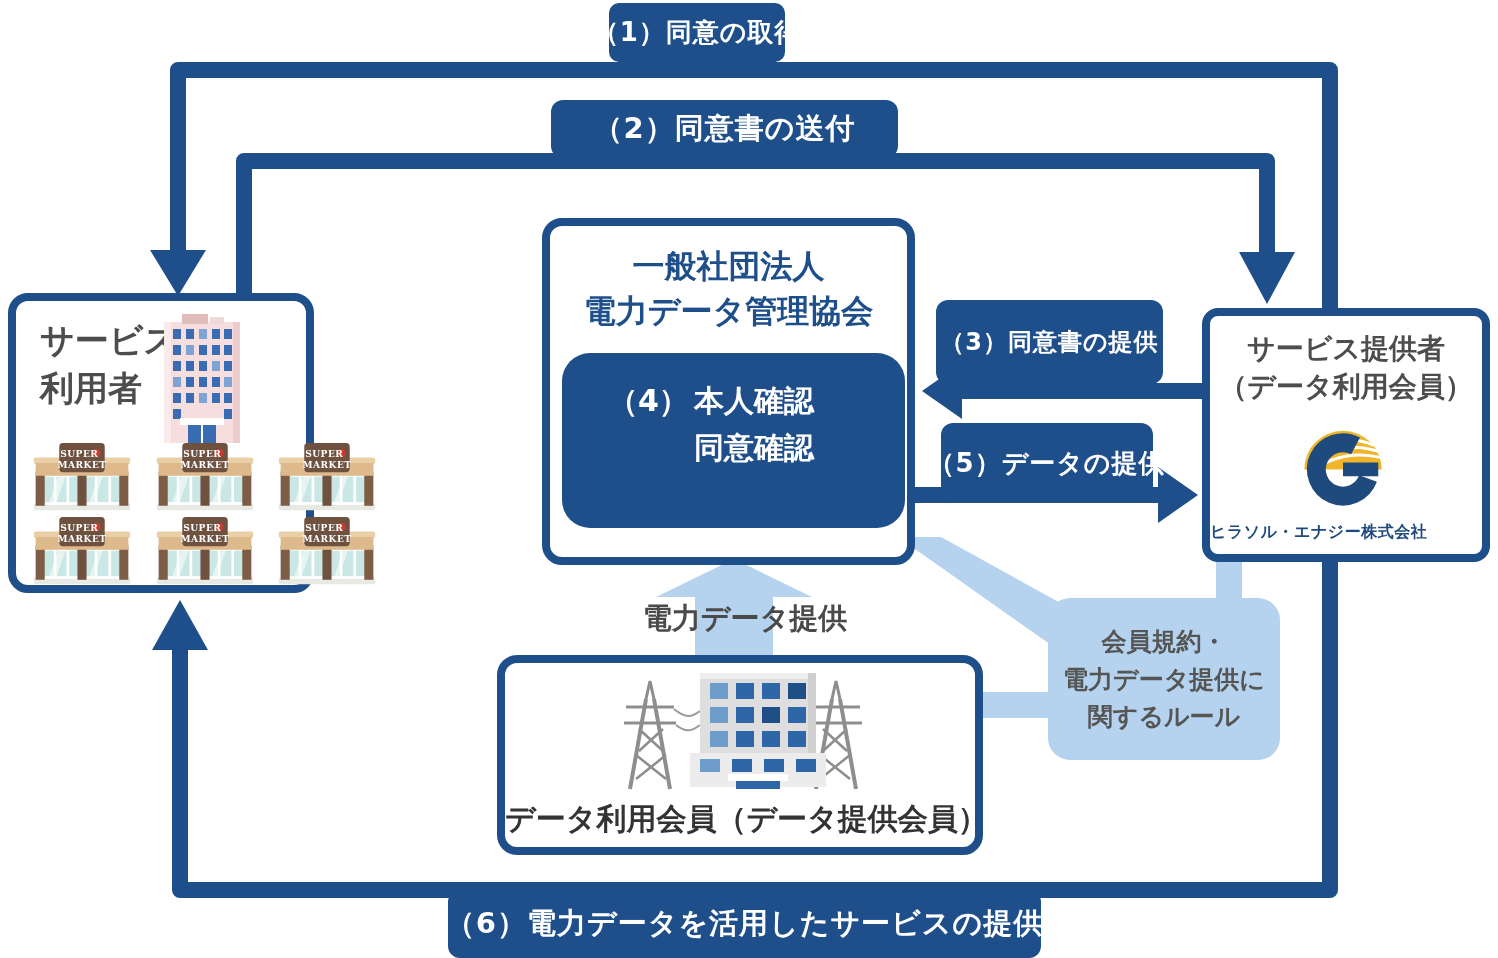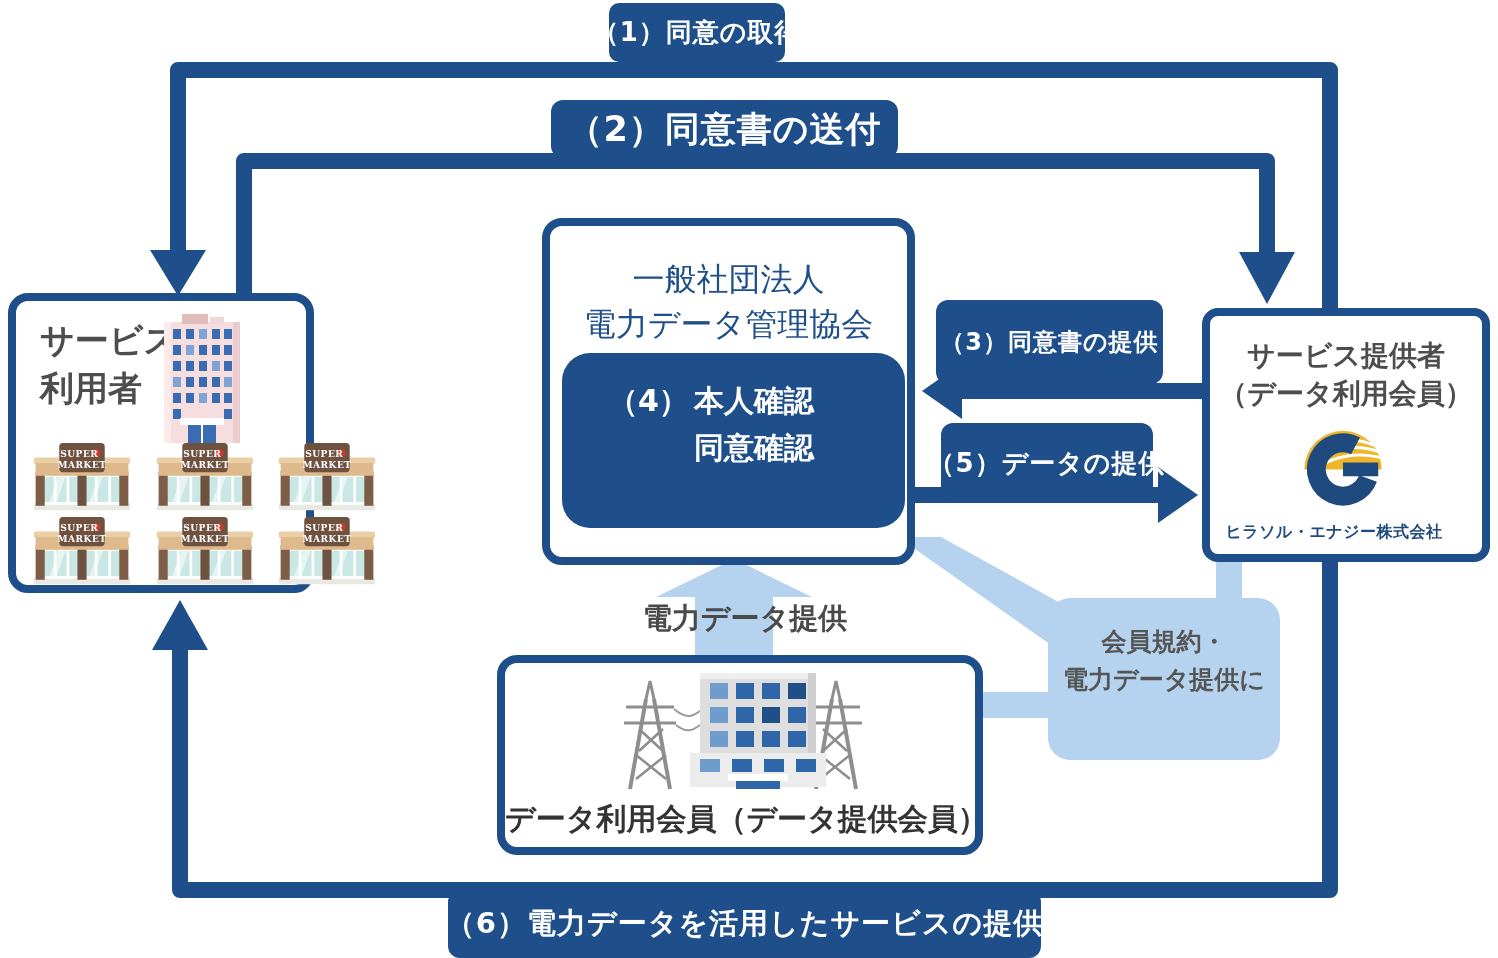--- a/index.html
+++ b/index.html
@@ -45,21 +45,21 @@
       <polygon points="1239,252 1295,252 1267,304"></polygon>
       <polygon points="152,650 208,650 180,600"></polygon>
       <polygon points="962,363 962,419 922,391"></polygon>
       <polygon points="1158,467 1158,523 1198,495"></polygon>
     </g>
   </svg>
 
   <div class="lbl" style="left:609px;top:3px;width:176px;height:59px;font-size:26px;border-radius:10px">（1）同意の取得</div>
 
 
-  <div class="lbl" style="left:551px;top:100px;width:347px;height:58px;font-size:35px">（2）同意書の送付</div>
+  <div class="lbl" style="left:551px;top:100px;width:347px;height:58px;font-size:29px">（2）同意書の送付</div>
 
   <div class="lbl" style="left:936px;top:300px;width:227px;height:84px;font-size:24px">（3）同意書の提供</div>
 
   <div class="lbl" style="left:941px;top:423px;width:212px;height:80px;font-size:26px">（5）データの提供</div>
 
   <div class="lbl" style="left:448px;top:890px;width:593px;height:68px;font-size:29px">（6）電力データを活用したサービスの提供</div>
 
   <div class="wbox" style="left:8px;top:293px;width:306px;height:300px">
     <div class="abs" style="left:24px;top:16px;font-size:34px;font-weight:bold;color:var(--title-gray);line-height:1.4">
       <span style="display:block">サービス</span>
@@ -251,48 +251,48 @@
     <rect x="2" y="16" width="106" height="7" rx="2" fill="#EACFA6"></rect>
     <rect x="4" y="22" width="102" height="14" fill="#DDB98C"></rect>
     <rect x="30" y="0" width="50" height="32" rx="4" fill="#6F5140"></rect>
     <circle cx="71" cy="11" r="4.5" style="fill:var(--market-red,#C63D30)"></circle>
     <text x="52" y="15" class="sign-text">SUPER</text>
     <text x="55" y="27" class="sign-text">MARKET</text>
   </svg>
     </div>
 
   <div class="wbox" style="left:542px;top:218px;width:373px;height:347px">
-    <div style="margin-top:31px;text-align:center;font-size:32px;font-weight:normal;color:var(--navy);line-height:1.4">
+    <div style="margin-top:18px;text-align:center;font-size:32px;font-weight:bold;color:var(--navy);line-height:1.4">
       <span style="display:block">一般社団法人</span>
       <span style="display:block">電力データ管理協会</span>
     </div>
     <div class="abs" style="left:12px;top:127px;width:343px;height:175px;background:var(--navy);border-radius:28px;color:#fff;font-weight:bold;font-size:30px;padding:25px 0 0 46px;line-height:1.55">
       <div>
         <span style="display:inline-block;width:86px">（4）</span><span>本人確認</span>
       </div>
       <div style="padding-left:86px">同意確認</div>
     </div>
   </div>
 
   <div class="wbox" style="left:1202px;top:308px;width:288px;height:254px;border-radius:16px">
-    <div style="margin-top:21px;text-align:center;font-size:28px;font-weight:bold;color:var(--title-gray);line-height:1.35">
+    <div style="margin-top:14px;text-align:center;font-size:28px;font-weight:bold;color:var(--title-gray);line-height:1.35">
       <span style="display:block">サービス提供者</span>
       <span style="display:block">（データ利用会員）</span>
     </div>
     <svg class="abs" style="left:90px;top:107px" width="86" height="86" viewBox="0 0 100 100">
       <path d="M5 54 A45 45 0 0 1 95 54 Z" style="fill:var(--logo-yellow)"></path>
       <g stroke="#FFFFFF" stroke-width="3.5" fill="none">
         <path d="M12 44 Q46 8 86 26"></path>
         <path d="M9 52 Q46 18 91 33"></path>
         <path d="M8 60 Q47 29 93 40"></path>
       </g>
       <path d="M64.6 26.6 A31 31 0 1 0 79.1 64.6" style="stroke:var(--logo-navy)" stroke-width="22" fill="none"></path>
       <path d="M50 54 H91" style="stroke:var(--logo-navy)" stroke-width="16"></path>
     </svg>
-    <div class="abs" style="left:0;top:206px;width:248px;text-align:center;font-size:16px;font-weight:bold;color:var(--logo-navy);letter-spacing:.5px">ヒラソル・エナジー株式会社</div>
+    <div class="abs" style="left:0;top:206px;width:248px;font-size:16px;font-weight:bold;color:var(--logo-navy);letter-spacing:.5px">ヒラソル・エナジー株式会社</div>
   </div>
 
   <div class="wbox" style="left:497px;top:655px;width:486px;height:200px">
     <svg class="abs" style="left:103px;top:4px" width="270" height="128" viewBox="0 0 270 128">
       <g stroke="#8E8E8E" fill="none">
         <path d="M22 122 L38 32 M62 122 L46 32" stroke-width="4"></path>
         <path d="M38 32 L42 14 L46 32" stroke-width="3"></path>
         <path d="M18 40 H66 M16 56 H68" stroke-width="3"></path>
         <path d="M28 112 L58 88 M28 88 L58 112 M31 84 L55 62 M31 62 L55 84" stroke-width="2.5"></path>
       </g>
@@ -332,15 +332,16 @@
       <rect x="128" y="114" width="44" height="8" fill="#2F66A7"></rect>
     </svg>
     <div class="abs" style="left:0;top:136px;width:470px;text-align:center;font-size:30px;font-weight:bold;color:#333333;white-space:nowrap">データ利用会員（データ提供会員）</div>
   </div>
 
   <div class="abs" style="left:615px;top:599px;width:260px;z-index:4;text-align:center;font-size:29px;font-weight:bold;color:#4A4A4A;white-space:nowrap">電力データ提供</div>
 
   <div class="abs" style="left:1048px;top:598px;width:232px;height:162px;background:var(--light-blue);border-radius:22px;z-index:3;padding-top:25px;text-align:center;font-size:25px;font-weight:bold;color:#555555;line-height:1.5">
     <span style="display:block">会員規約・</span>
     <span style="display:block">電力データ提供に</span>
+    <span style="display:block">関するルール</span>
   </div>
 
 </div>
 
 </body></html>

